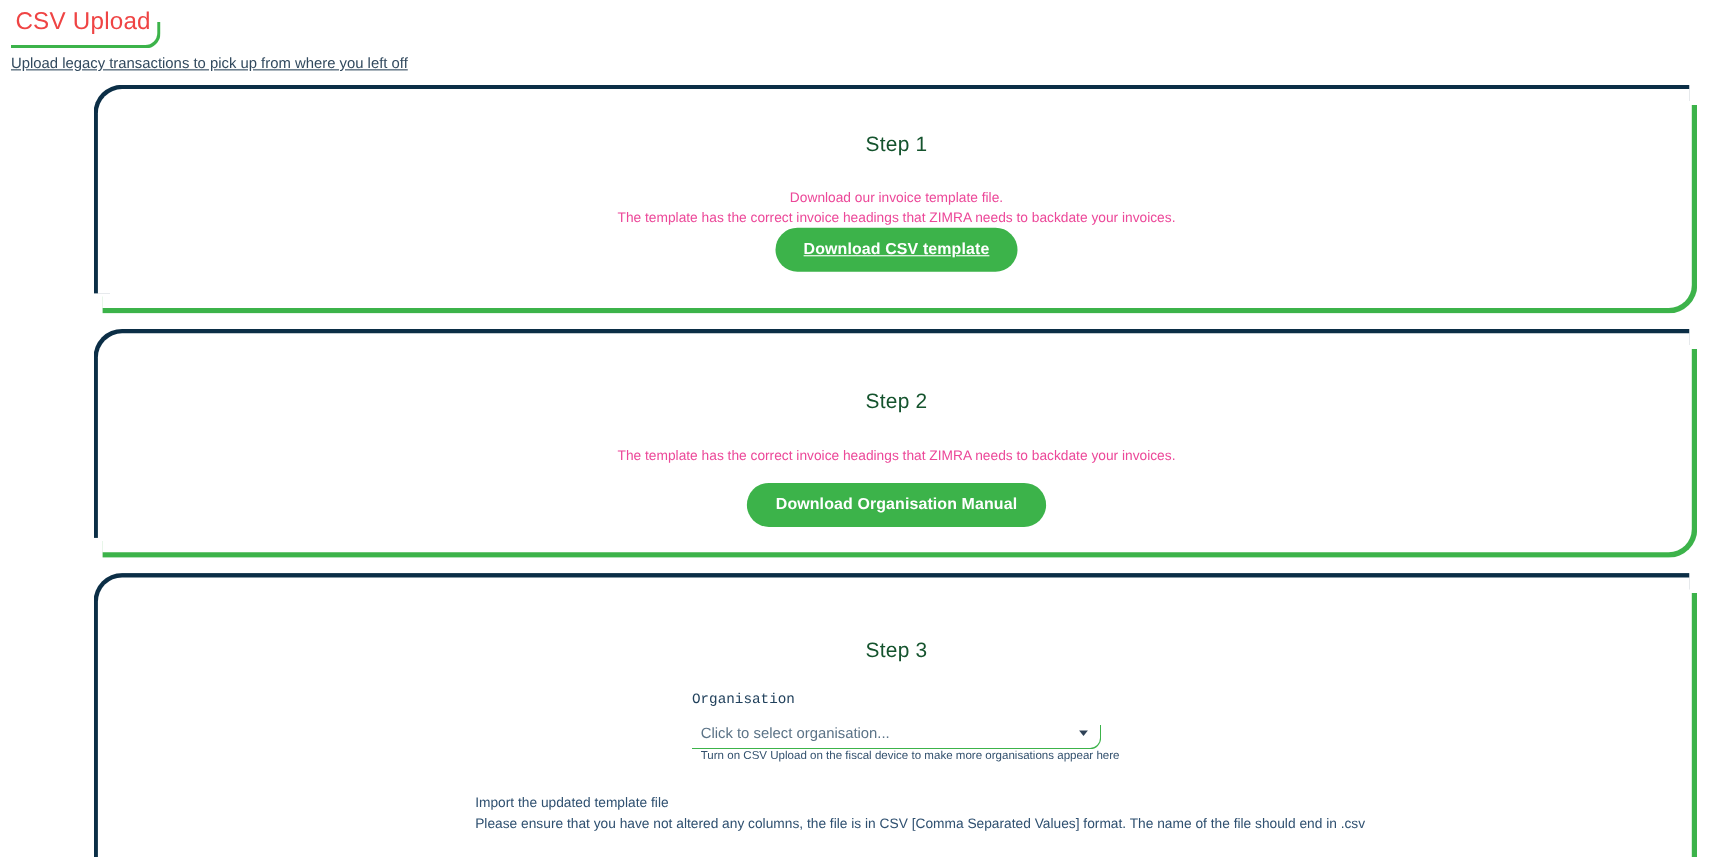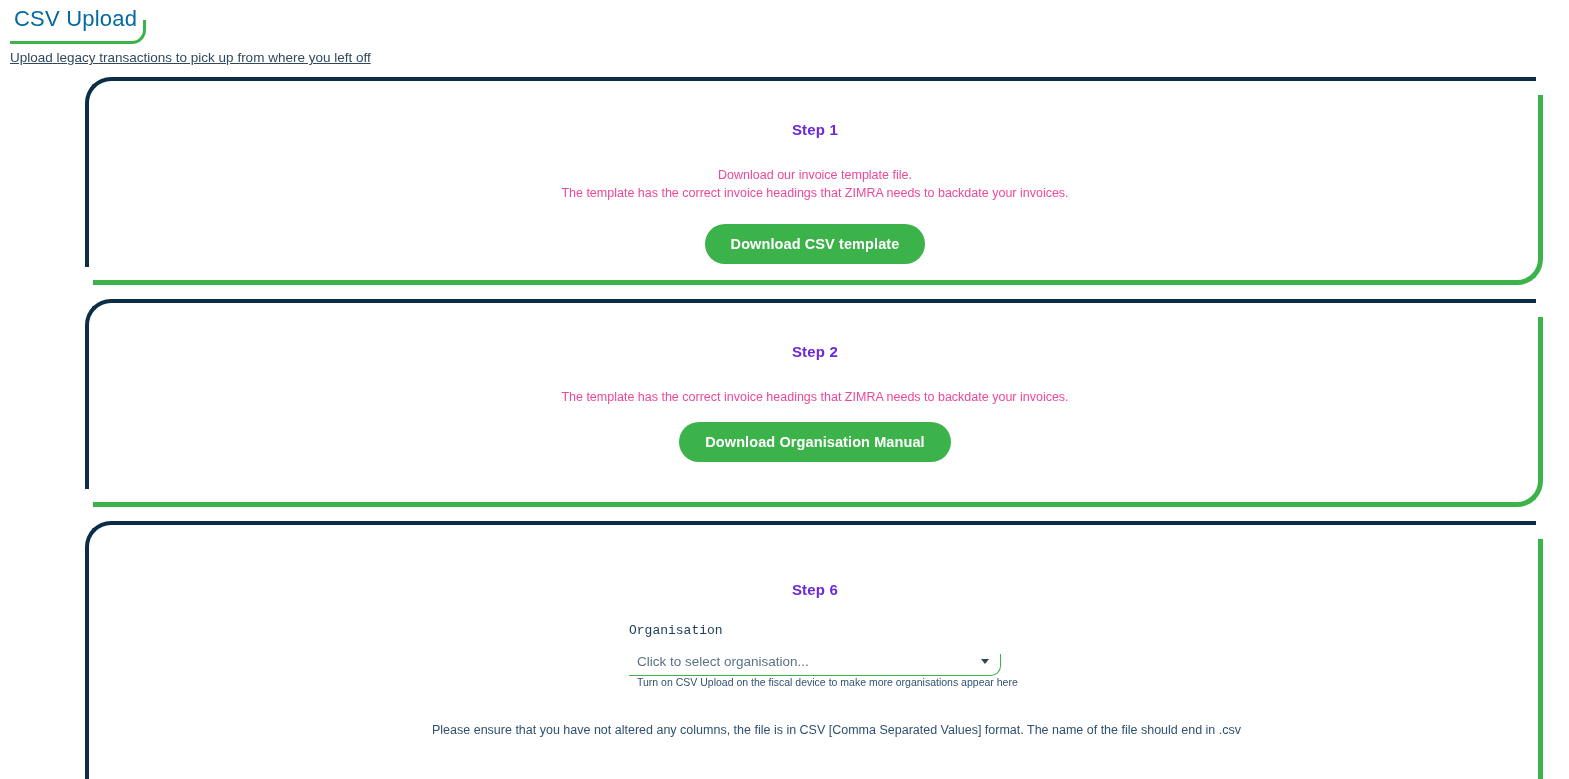--- a/index.html
+++ b/index.html
@@ -12,21 +12,21 @@
   }
 
   .page { position: relative; width: 1569px; height: 779px; overflow: hidden; }
 
   
   .page-header { position: absolute; left: 0; top: 0; width: 100%; }
 
   .title-wrap { position: relative; display: inline-block; margin-left: 10px; margin-top: 6px; }
   .page-title {
     font-size: 22px;
-    color: #0369a1;
+    color: #ef4444;
     font-weight: 400;
     letter-spacing: 0.2px;
     padding: 0 14px 6px 4px;
     white-space: nowrap;
   }
   
   .title-swoosh {
     position: absolute;
     left: 0; top: 14px;
     width: 136px; height: 24px;
@@ -73,23 +73,23 @@
   }
 
   .card-body {
     position: relative;
     z-index: 2;
     width: 100%;
     text-align: center;
   }
 
   .step-heading {
-    font-size: 15px;
-    font-weight: bold;
-    color: #6d28d9;
+    font-size: 19px;
+    font-weight: normal;
+    color: #14532d;
     letter-spacing: 0.2px;
   }
 
   .step-desc {
     font-size: 12.5px;
     color: #ec4899;
     line-height: 18px;
     margin-top: 28px;
   }
 
@@ -188,53 +188,54 @@
 
   <div class="card" style="top:77px; height:190px;">
     <div class="card-navy"></div>
     <div class="card-green"></div>
     <div class="card-body" style="padding-top:44px;">
       <div class="step-heading">Step 1</div>
       <div class="step-desc">
         <div>Download our invoice template file.</div>
         <div>The template has the correct invoice headings that ZIMRA needs to backdate your invoices.</div>
       </div>
-      <button class="btn-pill" style="margin-top:22px;">Download CSV template</button>
+      <button class="btn-pill" style="margin-top:0;text-decoration:underline;">Download CSV template</button>
     </div>
   </div>
 
   <div class="card" style="top:299px; height:190px;">
     <div class="card-navy"></div>
     <div class="card-green"></div>
-    <div class="card-body" style="padding-top:44px;">
+    <div class="card-body" style="padding-top:56px;">
       <div class="step-heading">Step 2</div>
       <div class="step-desc">
         <div>The template has the correct invoice headings that ZIMRA needs to backdate your invoices.</div>
       </div>
       <button class="btn-pill" style="margin-top:16px;">Download Organisation Manual</button>
     </div>
   </div>
 
   <div class="card" style="top:521px; height:300px;">
     <div class="card-navy"></div>
     <div class="card-green"></div>
     <div class="card-body" style="padding-top:60px;">
-      <div class="step-heading">Step 6</div>
+      <div class="step-heading">Step 3</div>
 
       <div class="form-block" style="margin-top:25px;">
         <div class="field-label">Organisation</div>
         <div class="select-wrap">
           <button class="select-box">
             <span>Click to select organisation...</span>
             <span class="caret"></span>
           </button>
           <div class="select-underline"></div>
         </div>
         <div class="field-hint">Turn on CSV Upload on the fiscal device to make more organisations appear here</div>
       </div>
 
       <div class="import-block" style="top:200px;">
+        <div>Import the updated template file</div>
         <div>Please ensure that you have not altered any columns, the file is in CSV [Comma Separated Values] format. The name of the file should end in .csv</div>
       </div>
     </div>
   </div>
 
 </div>
 
 </body></html>

